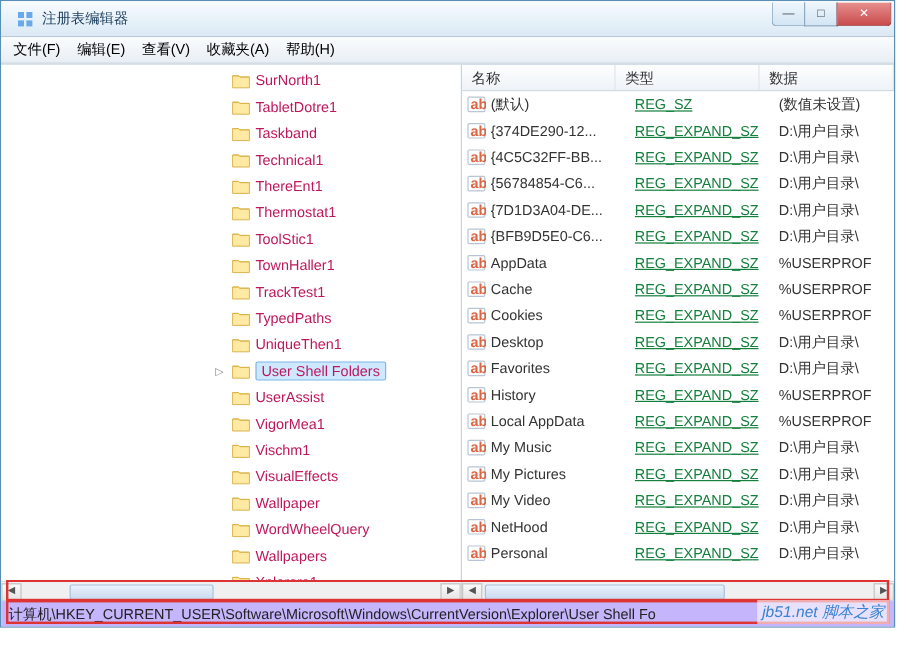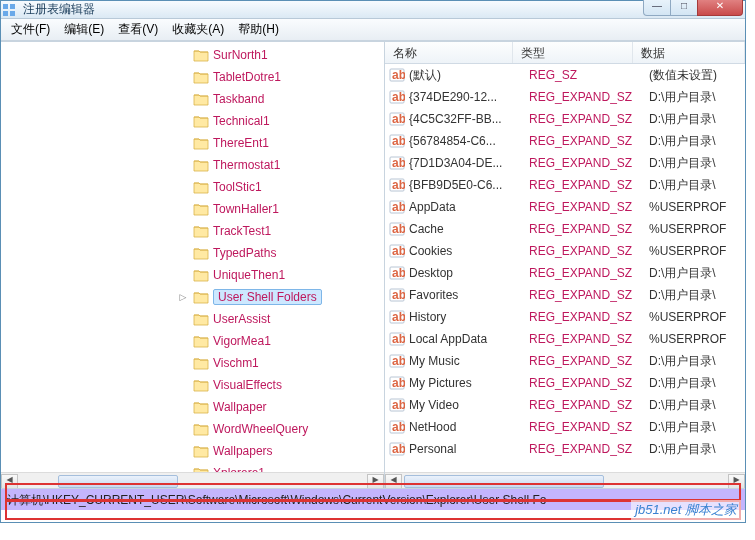--- a/index.html
+++ b/index.html
@@ -1,18 +1,18 @@
 <!DOCTYPE html>
 <html><head>
 <meta charset="utf-8">
 <style>
 * { box-sizing: border-box; margin: 0; padding: 0; font-family: "Microsoft YaHei", Tahoma, sans-serif; font-size: 12px; }
 body { background: #fff; width: 755px; height: 540px; overflow: hidden; position: relative; }
 .window { width: 746px; height: 523px; border: 1px solid #5a8fb5; background: #fff; position: relative; }
-.titlebar { height: 18px; background: linear-gradient(to bottom, #f7fbff, #dbe9f4); display: flex; align-items: center; padding-left: 0; border-bottom: 1px solid #b8c9d8; }
+.titlebar { height: 30px; background: linear-gradient(to bottom, #f7fbff, #dbe9f4); display: flex; align-items: center; padding-left: 12px; border-bottom: 1px solid #b8c9d8; }
 .titlebar .icon { width: 16px; height: 16px; margin-right: 6px; }
 .titlebar .title { color: #1a3c5a; flex: 1; }
 .winbtns { display: flex; height: 20px; margin-right: 2px; margin-top: -8px; }
 .winbtn { width: 28px; height: 20px; border: 1px solid #8fa9c2; border-top: none; margin-left: -1px; background: linear-gradient(to bottom, #eef6fd, #d3e5f3); display: flex; align-items: center; justify-content: center; font-size: 10px; color: #445; cursor: default; }
 .winbtn.close { width: 46px; background: linear-gradient(to bottom, #e78f8f, #c94b4b); color: #fff; border-color: #a53a3a; border-bottom-right-radius: 4px; }
 .winbtn.min { border-bottom-left-radius: 4px; }
 .menubar { height: 22px; background: linear-gradient(to bottom, #fafcfe, #e8eef4); border-bottom: 1px solid #c8d4df; padding: 0 4px; display: flex; align-items: center; gap: 2px; }
 .menubar span { padding: 2px 6px; cursor: default; }
 .content { display: flex; height: 447px; border-top: 1px solid #c8d4df; }
 .treepane { width: 384px; border-right: 1px solid #c8d4df; overflow: hidden; position: relative; background: #fff; }
@@ -26,21 +26,21 @@
 .listpane { flex: 1; position: relative; overflow: hidden; }
 .list-header { height: 22px; background: linear-gradient(to bottom, #fdfefe, #eef3f8); border-bottom: 1px solid #d0dae4; display: flex; }
 .list-header .col { padding: 3px 8px; border-right: 1px solid #e0e6ec; color: #333; }
 .col-name { width: 128px; }
 .col-type { width: 120px; }
 .col-data { flex: 1; }
 .list-body { overflow: hidden; height: 408px; }
 .list-row { height: 22px; display: flex; align-items: center; padding-left: 4px; cursor: default; }
 .valicon { width: 16px; height: 16px; margin-right: 4px; }
 .list-row .cname { width: 120px; color: #333; white-space: nowrap; overflow: hidden; }
-.list-row .ctype { width: 120px; color: #be185d; white-space: nowrap; overflow: hidden; }
+.list-row .ctype { width: 120px; color: #15803d; white-space: nowrap; overflow: hidden; text-decoration: underline; }
 .list-row .cdata { flex: 1; color: #333; white-space: nowrap; overflow: hidden; }
 .hscroll { height: 17px; background: #f0f0f0; border-top: 1px solid #dcdcdc; display: flex; align-items: center; }
 .hscroll .btn { width: 17px; height: 15px; background: linear-gradient(to bottom, #fafafa, #e4e4e4); border: 1px solid #c4c4c4; font-size: 8px; text-align: center; color: #555; }
 .hscroll .track { flex: 1; height: 15px; position: relative; }
 .hscroll .thumb { position: absolute; height: 13px; top: 1px; background: linear-gradient(to bottom, #eaf1fb, #c9dbf0); border: 1px solid #a4bedc; border-radius: 2px; }
 .redbox { position: absolute; border: 2px solid #d33; pointer-events: none; }
 .statusbar { height: 22px; border-top: 1px solid #c8d4df; background: #c4b5fd; padding: 3px 6px; color: #222; white-space: nowrap; overflow: hidden; }
 .watermark { position: absolute; right: 14px; bottom: 20px; color: #3a82d1; font-style: italic; font-size: 13px; background: rgba(255,255,255,0.6); padding: 1px 4px; }
 </style>
 </head>

